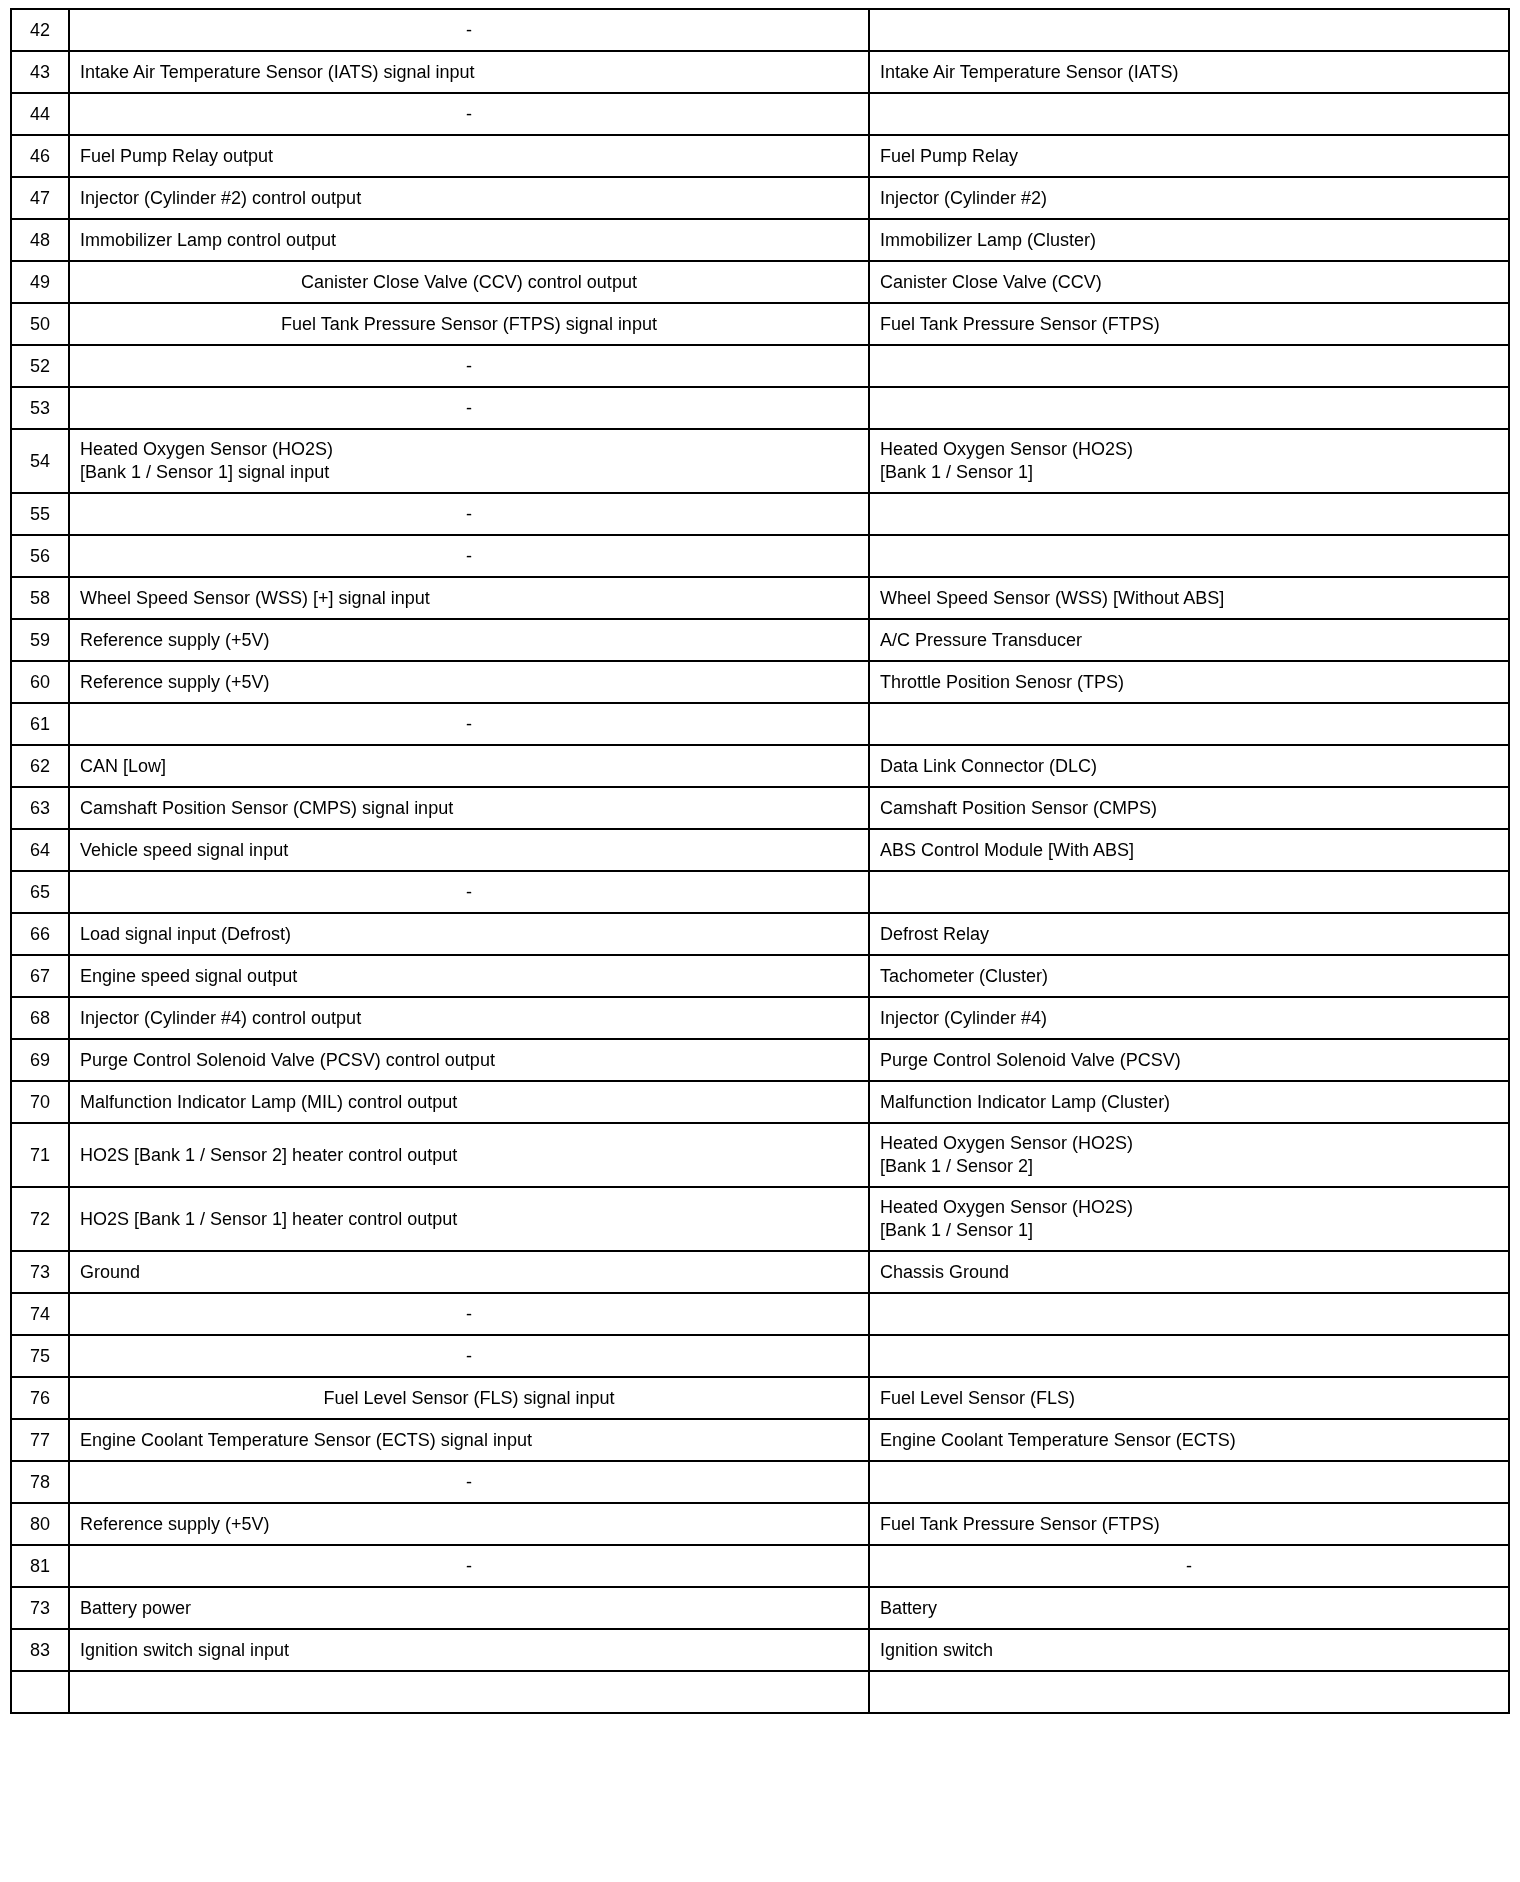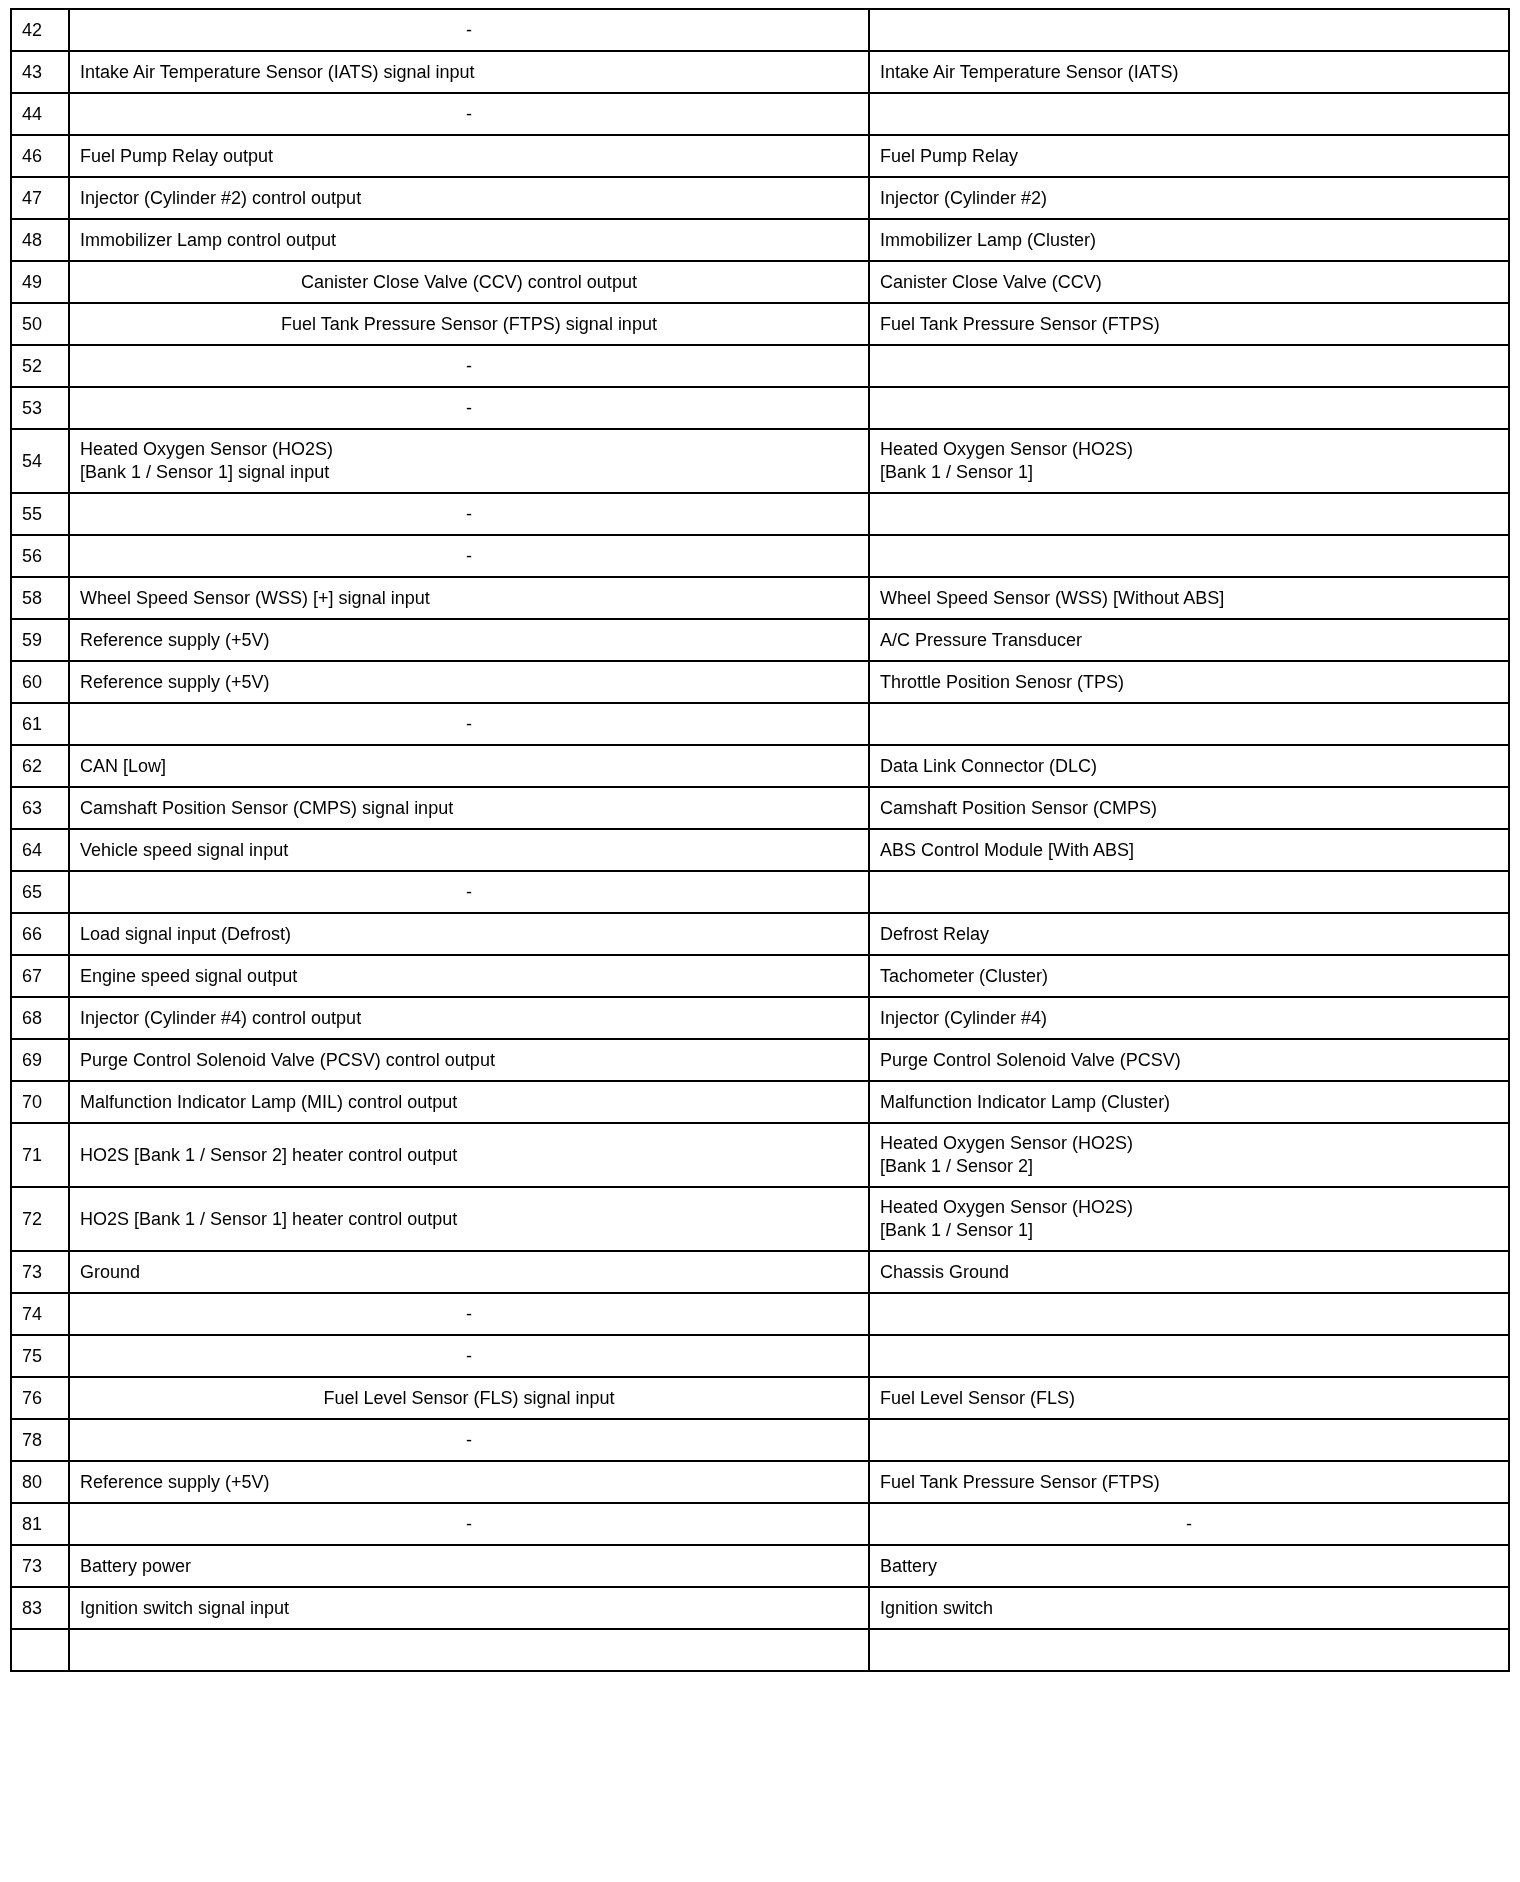--- a/index.html
+++ b/index.html
@@ -28,21 +28,21 @@
     line-height: 23px;
     padding: 8px 10px;
     vertical-align: middle;
     white-space: pre-line;
     overflow: hidden;
   }
   table.pin-table tr {
     height: 42px;
   }
   td.pin-cell {
-    text-align: left;
+    text-align: center;
     padding-left: 2px;
     padding-right: 2px;
   }
   td.align-center {
     text-align: center;
   }
   td.align-left {
     text-align: left;
   }
 </style>
@@ -215,20 +215,25 @@
           <td class="pin-cell">75</td>
           <td class="align-center">-</td>
           <td class="align-left"></td>
         </tr>
         <tr>
           <td class="pin-cell">76</td>
           <td class="align-center">Fuel Level Sensor (FLS) signal input</td>
           <td class="align-left">Fuel Level Sensor (FLS)</td>
         </tr>
         <tr>
+          <td class="pin-cell">77</td>
+          <td class="align-left">Engine Coolant Temperature Sensor (ECTS) signal input</td>
+          <td class="align-left">Engine Coolant Temperature Sensor (ECTS)</td>
+        </tr>
+        <tr>
           <td class="pin-cell">78</td>
           <td class="align-center">-</td>
           <td class="align-left"></td>
         </tr>
         <tr>
           <td class="pin-cell">80</td>
           <td class="align-left">Reference supply (+5V)</td>
           <td class="align-left">Fuel Tank Pressure Sensor (FTPS)</td>
         </tr>
         <tr>

